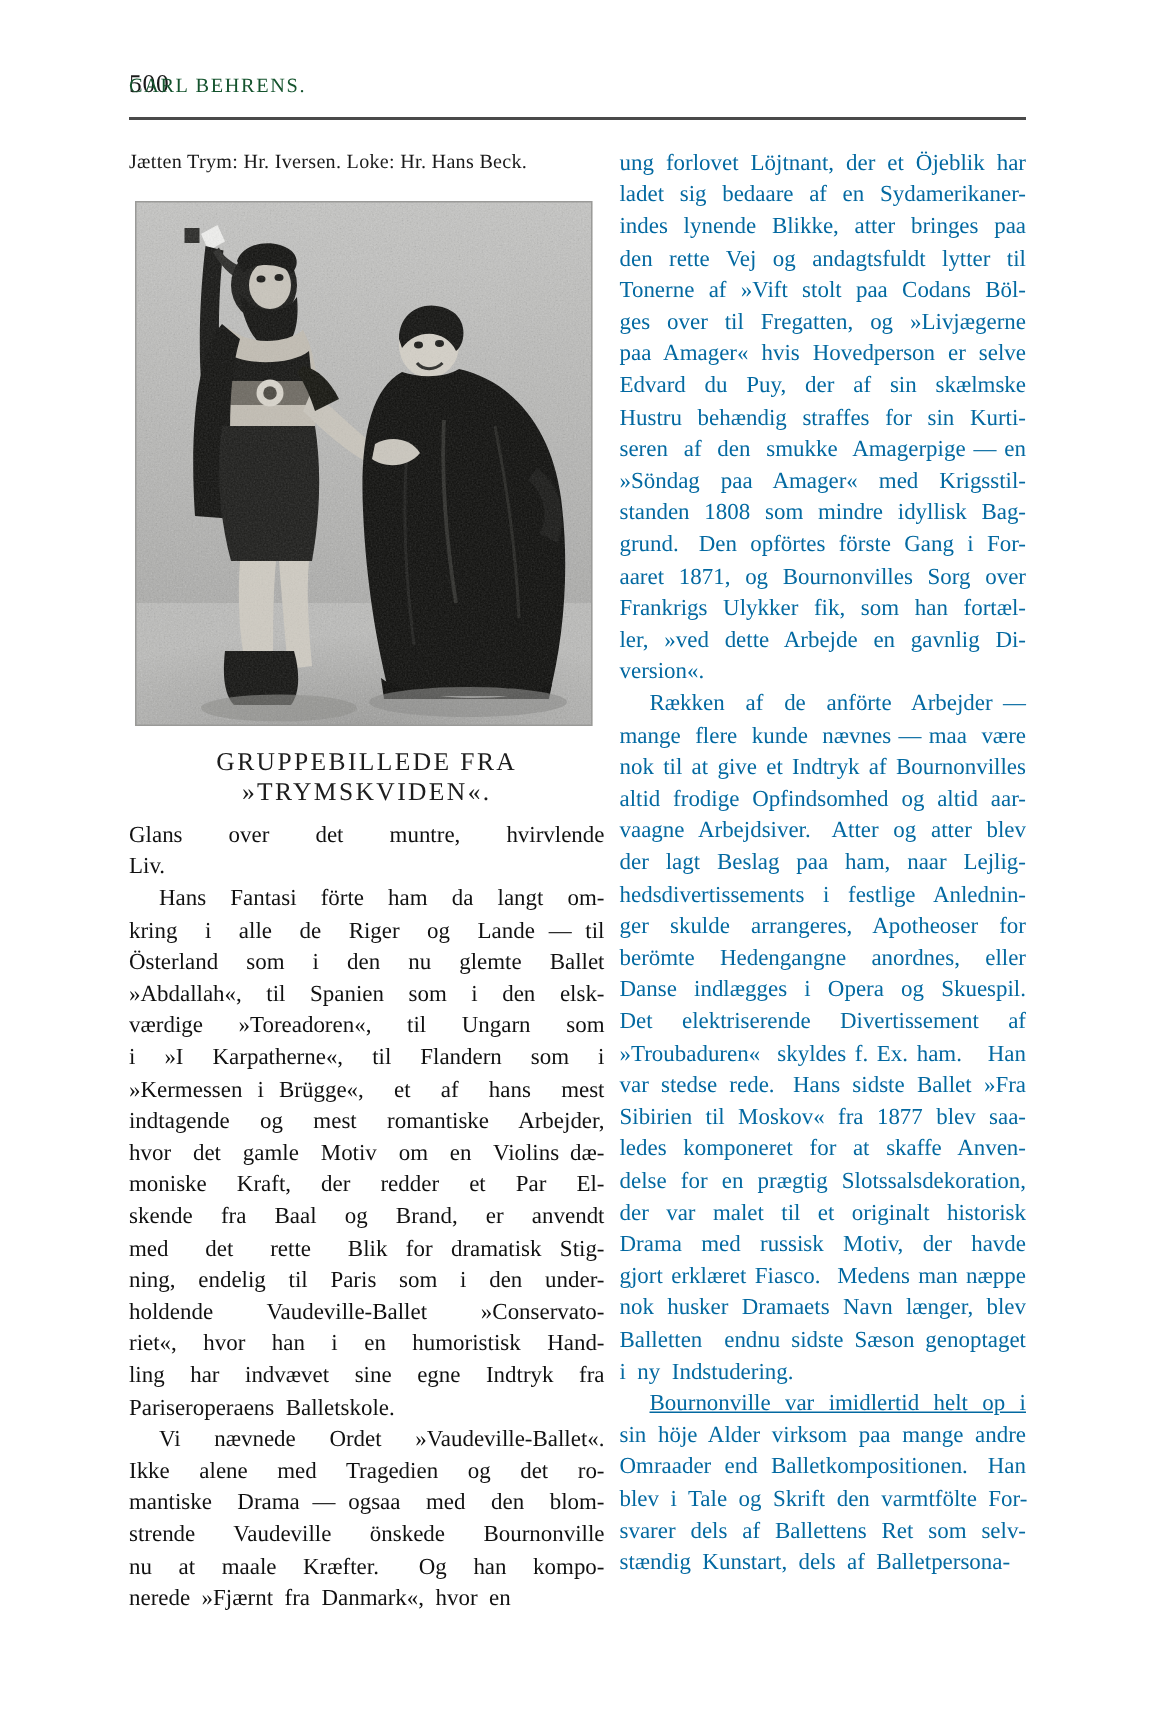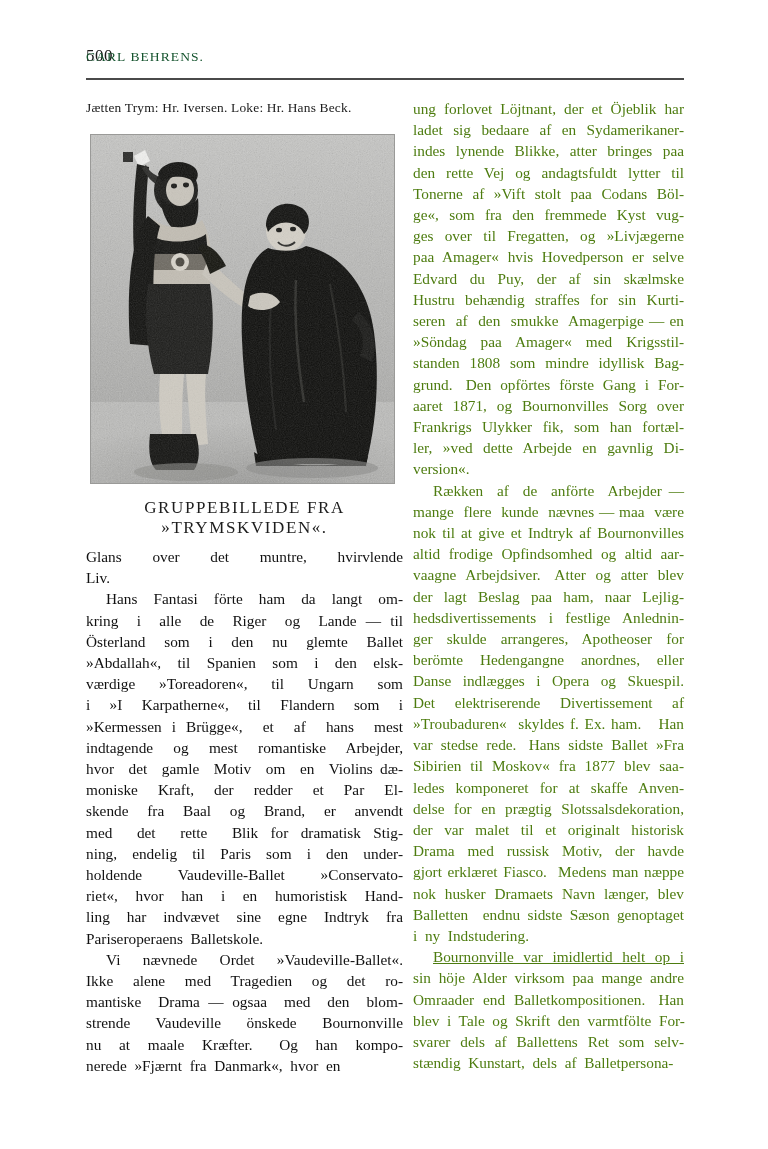--- a/index.html
+++ b/index.html
@@ -61,21 +61,21 @@
   }
 
   
   .col {
     position: absolute;
     top: 98px;
     font-size: 15.3px;
     line-height: 21.2px;
     text-align: justify;
     text-justify: inter-word;
-    color: #4d7c0f;
+    color: #0369a1;
     -webkit-hyphens: none;
     hyphens: none;
   }
   .col-right { left: 413px; width: 271px; }
 
   .col p {
     margin: 0;
     text-align: justify;
   }
 
@@ -275,21 +275,20 @@
       </p>
     </div>
 
   <div class="col col-right lines" id="right-col">
       <p>
         <span class="ln">ung  forlovet  Löjtnant,  der  et  Öjeblik  har</span>
         <span class="ln">ladet  sig  bedaare  af  en  Sydamerikaner-</span>
         <span class="ln">indes  lynende  Blikke,  atter  bringes  paa</span>
         <span class="ln">den  rette  Vej  og  andagtsfuldt  lytter  til</span>
         <span class="ln">Tonerne  af  »Vift  stolt  paa  Codans  Böl-</span>
-        <span class="ln">ge«,  som  fra  den  fremmede  Kyst  vug-</span>
         <span class="ln">ges  over  til  Fregatten,  og  »Livjægerne</span>
         <span class="ln">paa  Amager«  hvis  Hovedperson  er  selve</span>
         <span class="ln">Edvard  du  Puy,  der  af  sin  skælmske</span>
         <span class="ln">Hustru  behændig  straffes  for  sin  Kurti-</span>
         <span class="ln">seren  af  den  smukke  Amagerpige — en</span>
         <span class="ln">»Söndag  paa  Amager«  med  Krigsstil-</span>
         <span class="ln">standen  1808  som  mindre  idyllisk  Bag-</span>
         <span class="ln">grund.   Den  opförtes  förste  Gang  i  For-</span>
         <span class="ln">aaret  1871,  og  Bournonvilles  Sorg  over</span>
         <span class="ln">Frankrigs  Ulykker  fik,  som  han  fortæl-</span>

